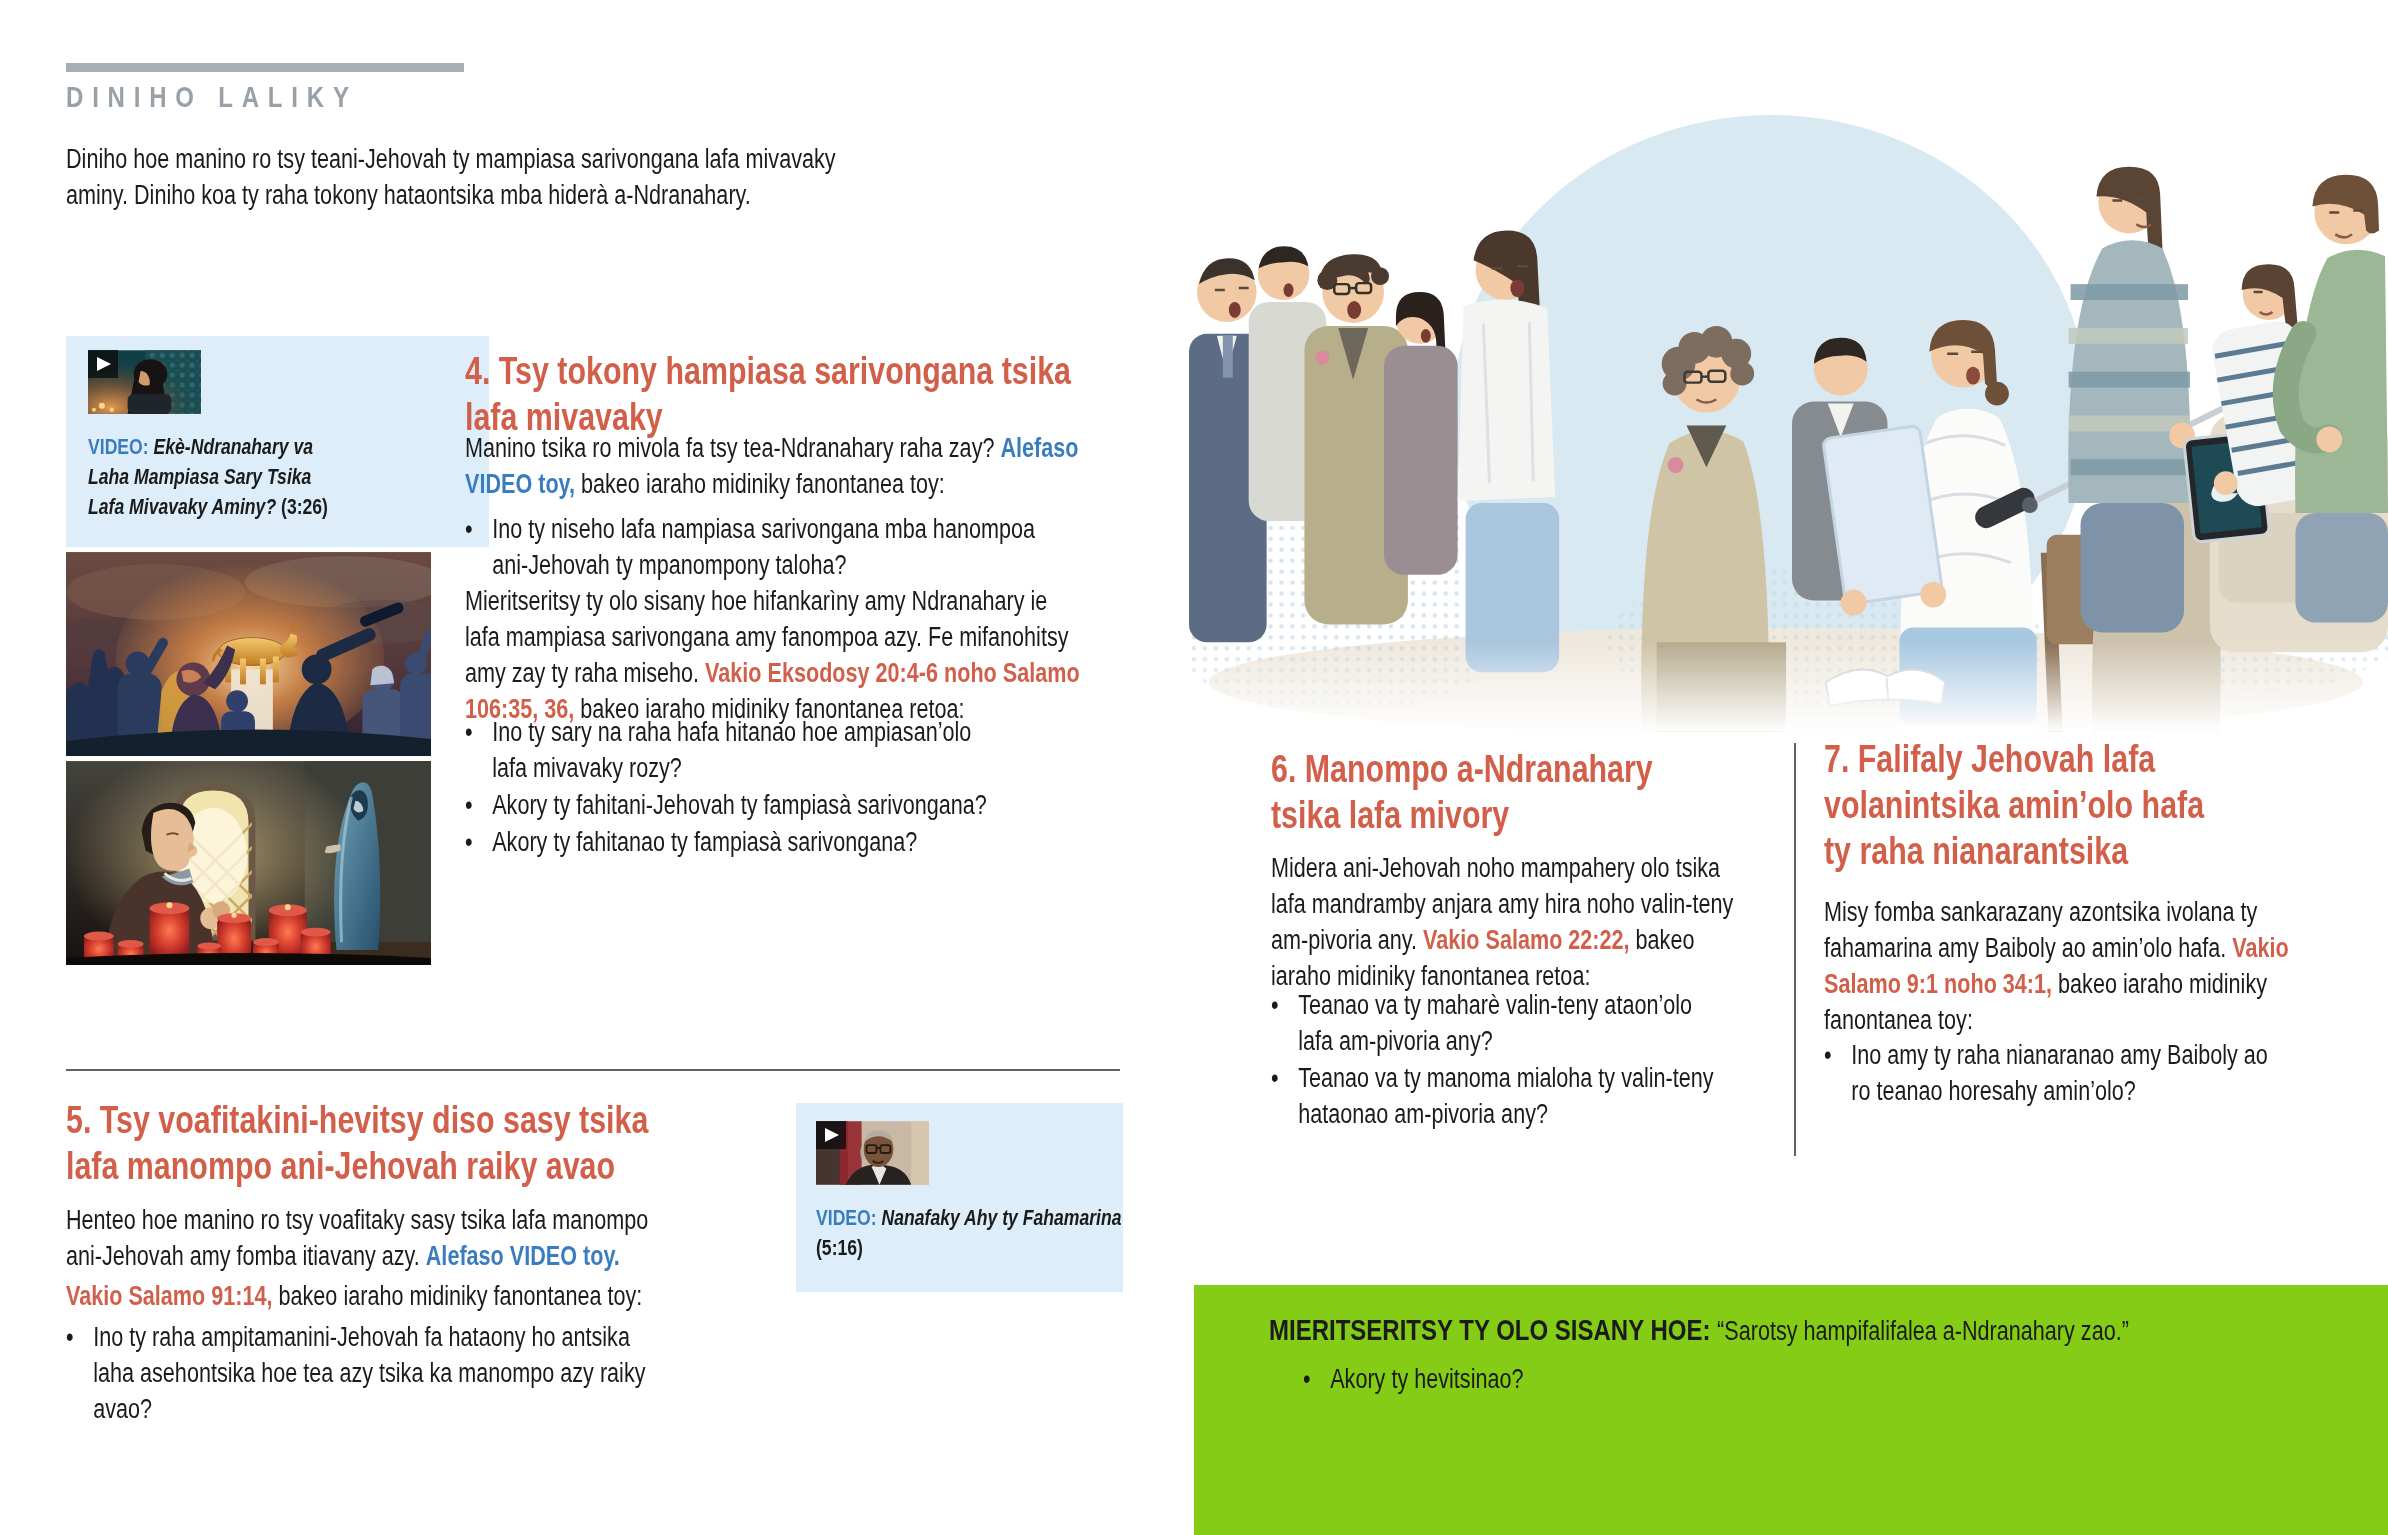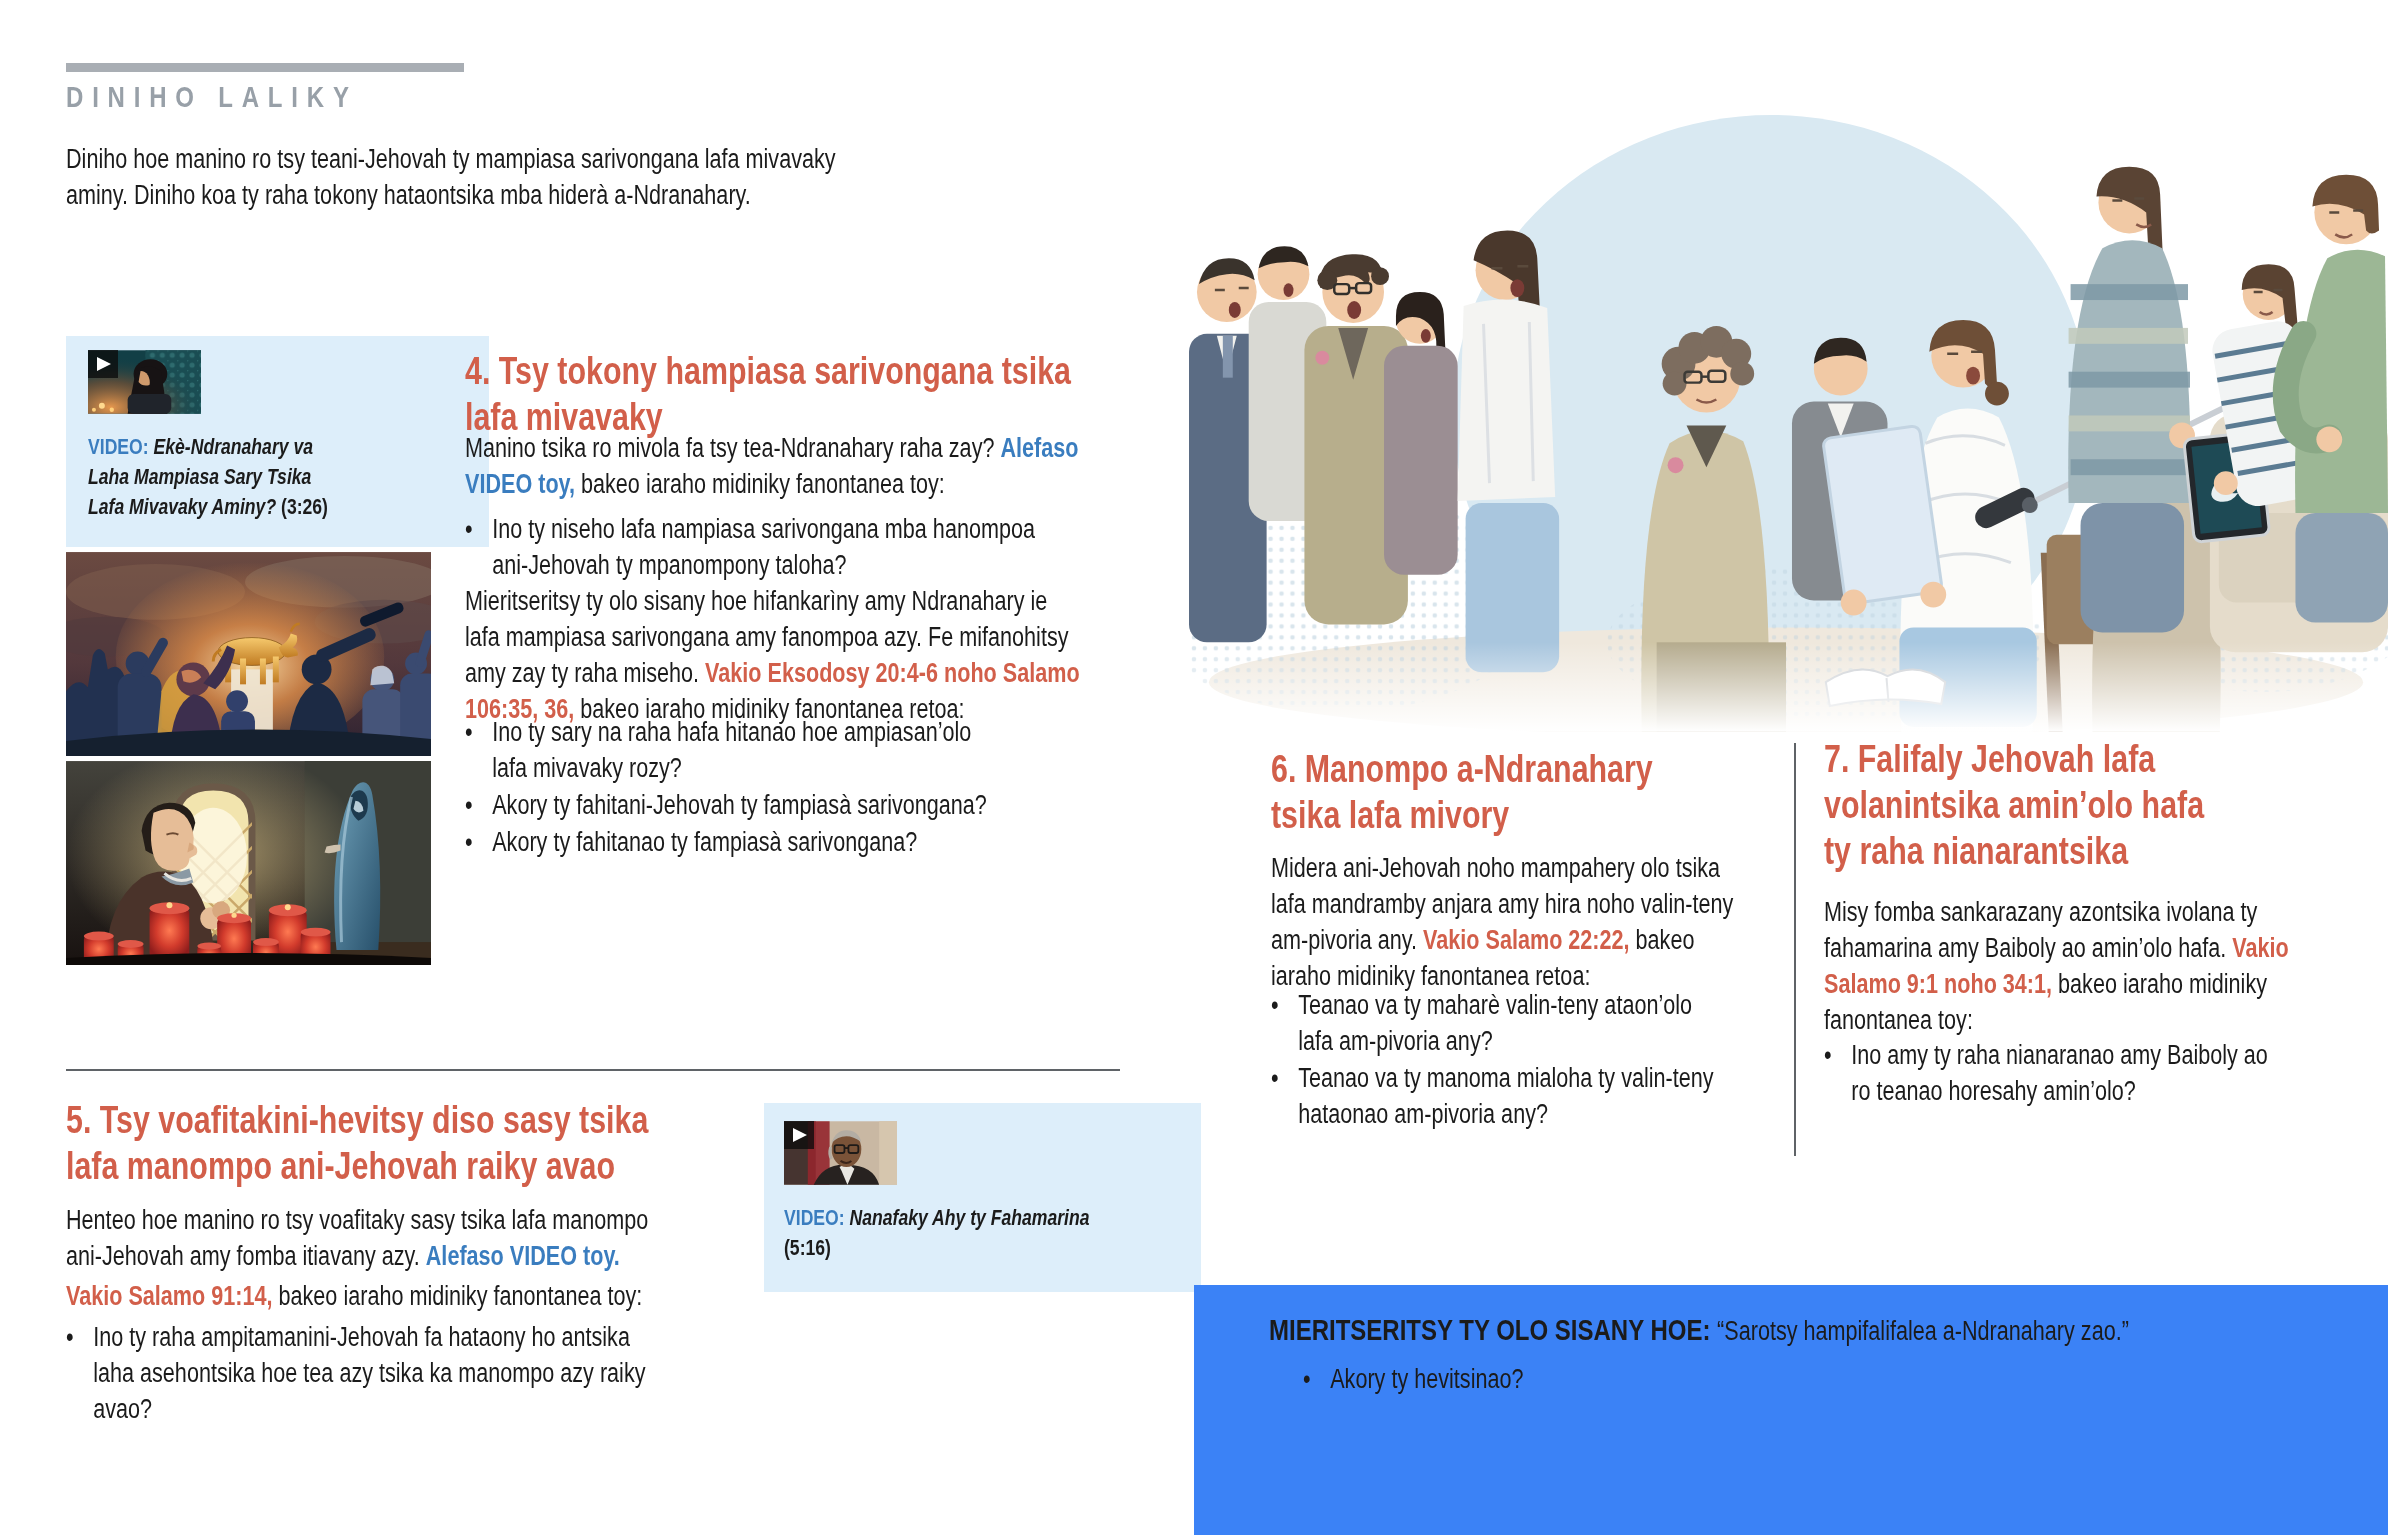--- a/index.html
+++ b/index.html
@@ -24,21 +24,21 @@
   .vthumb svg{display:block}
   .play{position:absolute;left:0;top:0;width:30px;height:28px;background:rgba(12,12,12,.78)}
   .play:after{content:"";position:absolute;left:9px;top:7px;border-left:14px solid #ffffff;
     border-top:7px solid transparent;border-bottom:7px solid transparent}
   .vcap{font-size:22px;line-height:30px;font-weight:bold}
   .vlabel{color:#3a7dbf}
   .vtitle{font-style:italic}
   .photo svg{display:block}
   .hdiv{background:#5f6367}
   .vdiv{background:#5f6367}
-  .thinkbox{background:#3b82f6}
+  .thinkbox{background:#84cc16}
   .think-lead{font-weight:bold;font-size:30px}
   .think-quote{font-size:27px}
 </style>
 </head>
 <body>
 
 <div class="abs kicker-bar" style="left:66px;top:63px;width:398px;height:9px"></div>
 <div class="abs cond kicker" style="left:66px;top:80px;width:597px">DINIHO LALIKY</div>
 <div class="abs cond body pre" style="left:66px;top:141px;width:1393px">Diniho hoe manino ro tsy teani-Jehovah ty mampiasa sarivongana lafa mivavaky
 aminy. Diniho koa ty raha tokony hataontsika mba hiderà a-Ndranahary.</div>
@@ -287,21 +287,21 @@
 <div class="abs cond body pre" style="left:66px;top:1278px;width:896px"><span class="seg-red">Vakio Salamo 91:14,</span><span> bakeo iaraho midiniky fanontanea toy:</span></div>
 <div class="abs cond body" style="left:66px;top:1319px;width:896px">
     <div class="bullet-row">
       <span class="dot">•</span>
       <span class="btext">Ino ty raha ampitamanini-Jehovah fa hataony ho antsika
 laha asehontsika hoe tea azy tsika ka manompo azy raiky
 avao?</span>
     </div>
   </div>
 
-<div class="abs vpanel" style="left:764px;top:1103px;width:437px;height:189px">
+<div class="abs vpanel" style="left:796px;top:1103px;width:327px;height:189px">
   <div class="vthumb" style="left:20px;top:18px;width:113px;height:64px">
     <svg width="113" height="64" viewBox="0 0 114 64">
       <rect width="114" height="64" fill="#c9b8a3"></rect>
       <rect width="32" height="64" fill="#463430"></rect>
       <rect x="24" width="22" height="64" fill="#93262e" opacity="0.9"></rect>
       <rect x="96" width="18" height="64" fill="#d6c6ae"></rect>
       <path d="M30,64 q10,-22 34,-20 q26,0 32,20 z" fill="#272220"></path>
       <path d="M56,46 l8,-4 l7,6 l-7,16 l-6,-14 z" fill="#e9e7e2"></path>
       <ellipse cx="63" cy="28" rx="15" ry="18" fill="#7a5338"></ellipse>
       <path d="M48,22 q4,-13 15,-13 q12,0 15,12 q-8,-6 -15,-6 q-9,0 -15,7z" fill="#b3ada4"></path>

